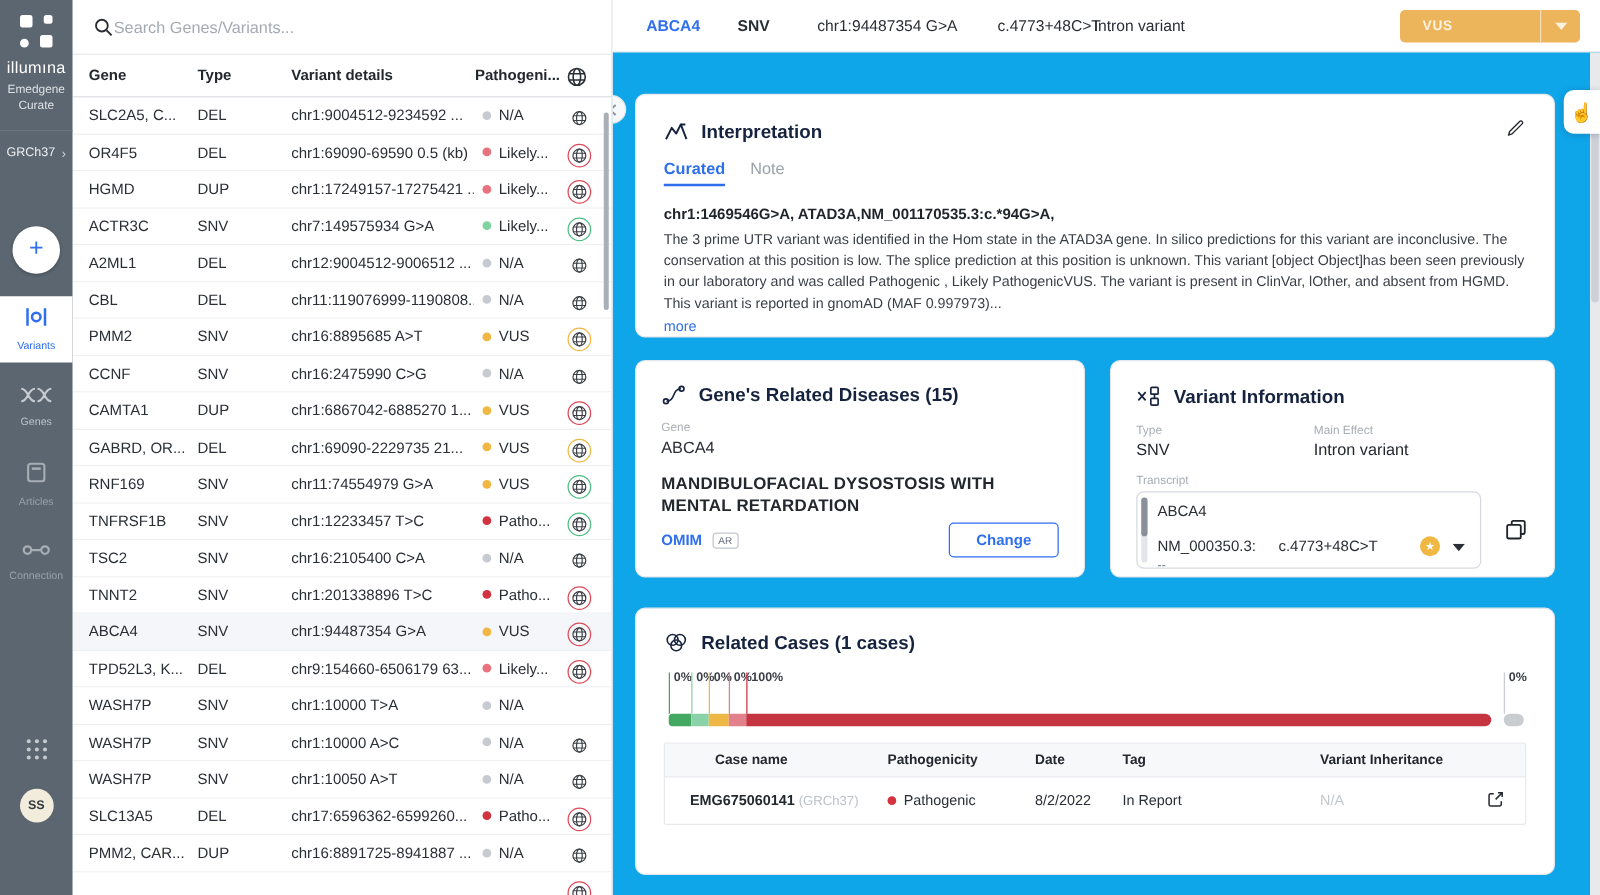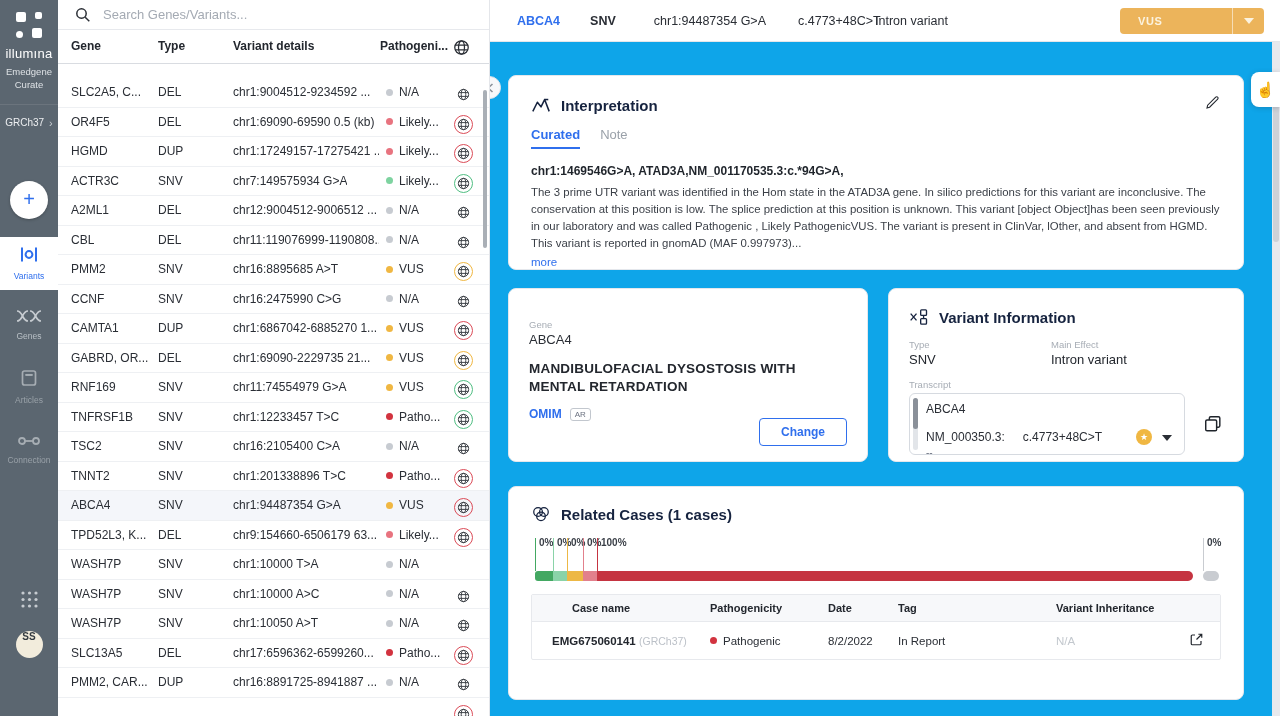--- a/index.html
+++ b/index.html
@@ -22,24 +22,24 @@
   .side-nav{margin-top:18px;width:58px}
   .nav-item{width:58px;height:53px;display:flex;flex-direction:column;align-items:center;justify-content:center;gap:4px;cursor:pointer;margin-bottom:9px}
   .nav-item .nlabel{font-size:8.5px;color:#B9C0C6}
   .nav-item svg{stroke:#C6CBD0}
   .nav-item.active{background:#fff}
   .nav-item.active .nlabel{color:#2F6FED}
   .nav-item.active svg{stroke:#2F6FED}
   .nav-item.dim .nlabel{color:#99A1A8}
   .nav-item.dim svg{stroke:#A6ADB3}
   .side-bottom{margin-top:auto;display:flex;flex-direction:column;align-items:center;gap:22px;padding-bottom:58px}
-  .avatar{width:27px;height:27px;border-radius:50%;background:#F2ECDC;color:#333A40;font-size:10px;font-weight:700;display:flex;justify-content:center;cursor:pointer}
+  .avatar{width:27px;height:27px;border-radius:50%;background:#F2ECDC;color:#333A40;font-size:10px;font-weight:700;display:flex;align-items:center;justify-content:center;cursor:pointer}
   
   .panel{position:absolute;left:58px;top:0;width:432px;height:716px;background:#fff;z-index:20;border-right:1px solid #E4E6EA}
-  .searchbar{height:30px;display:flex;align-items:center;gap:12px;padding-left:17px;border-bottom:1px solid #E7E9ED;cursor:text}
+  .searchbar{height:44px;display:flex;align-items:center;padding-left:17px;border-bottom:1px solid #E7E9ED;cursor:text}
   .searchbar .ph{font-size:13px;color:#A4AAB3}
   .thead{position:relative;height:34px;border-bottom:1px solid #D9DCE1;font-size:12px;font-weight:700;color:#23272E}
   .thead span{position:absolute;top:9px}
   .h-gene{left:13px}.h-type{left:100px}.h-details{left:175px}.h-path{left:322px}
   .h-globe{position:absolute;left:395px;top:7px;color:#2A2E35}
   .tbody{position:absolute;top:78px;left:0;right:0;bottom:0;overflow:hidden}
   .vrow{position:relative;height:29.5px;border-bottom:1px solid #EEF0F3;font-size:12px;color:#2A2E35;cursor:pointer;background:#fff}
   .vrow.selected{background:#F4F6FA}
   .vrow span{position:absolute;top:7px;white-space:nowrap}
   .c-gene{left:13px;max-width:84px;overflow:hidden}
@@ -584,20 +584,28 @@
         <span class="tab">Note</span>
       </div>
       <div class="interp-head">chr1:1469546G&gt;A, ATAD3A,NM_001170535.3:c.*94G&gt;A,</div>
       <div class="interp-body">The 3 prime UTR variant was identified in the Hom state in the ATAD3A gene. In silico predictions for this variant are inconclusive. The conservation at this position is low. The splice prediction at this position is unknown. This variant [object Object]has been seen previously in our laboratory and was called Pathogenic , Likely PathogenicVUS. The variant is present in ClinVar, lOther, and absent from HGMD. This variant is reported in gnomAD (MAF 0.997973)...</div>
       <span class="more-link">more</span>
     </div>
 
     <div class="row2">
 
       <div class="card diseases">
+        <div class="card-title">
+          <svg width="20" height="18" viewBox="0 0 24 20">
+            <path d="M5 16 C14 16 10 4 19 4" fill="none" stroke="#16233F" stroke-width="1.6"></path>
+            <circle cx="4.5" cy="16" r="2.3" fill="none" stroke="#16233F" stroke-width="1.6"></circle>
+            <circle cx="19.5" cy="4" r="2.3" fill="none" stroke="#16233F" stroke-width="1.6"></circle>
+          </svg>
+          <span>Gene's Related Diseases (15)</span>
+        </div>
         <div class="lbl" style="margin-top:12px">Gene</div>
         <div class="gene-val">ABCA4</div>
         <div class="disease-name">MANDIBULOFACIAL DYSOSTOSIS WITH MENTAL RETARDATION</div>
         <div class="omim-row">
           <span class="omim-link">OMIM</span>
           <span class="ar-badge">AR</span>
         </div>
         <button class="change-btn">Change</button>
       </div>
 

